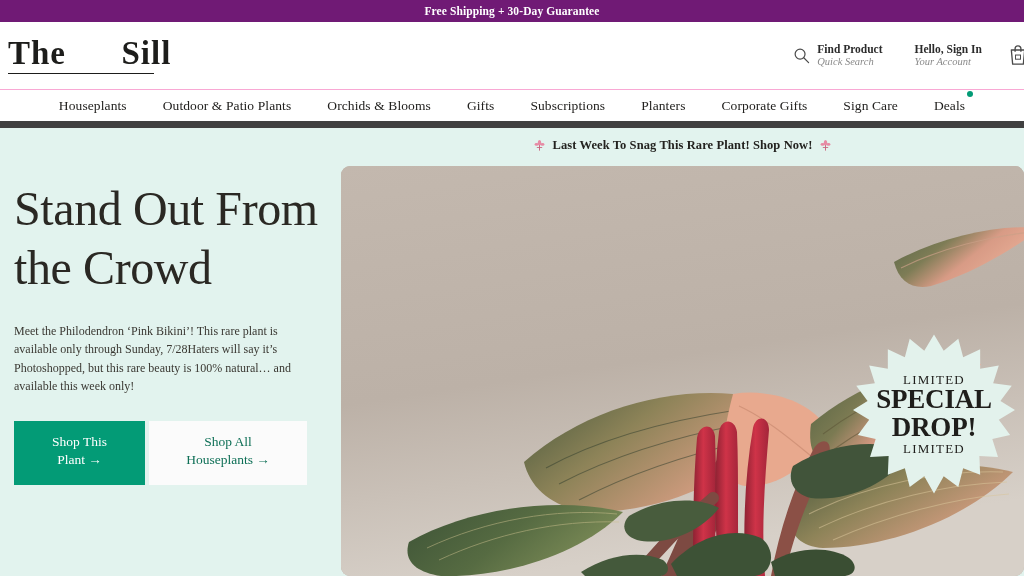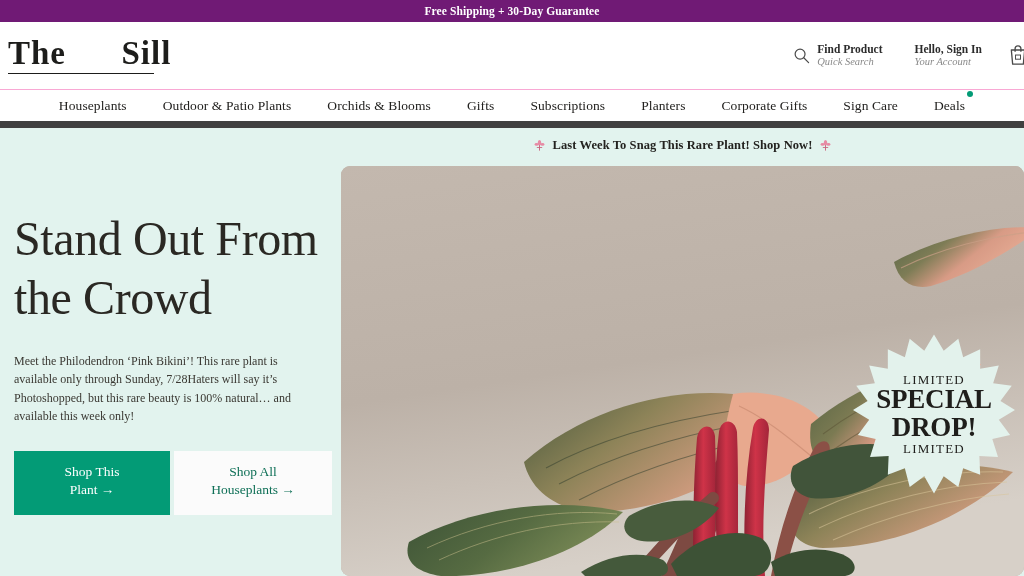--- a/index.html
+++ b/index.html
@@ -152,21 +152,21 @@
   }
   .promo-emoji { font-size: 12px; color: #e38aa0; }
   .promo-emoji svg { width: 11px; height: 13px; display: block; }
 
   
   .hero-copy {
     position: absolute;
     left: 14px;
     top: 0;
     width: 320px;
-    padding-top: 82px;
+    padding-top: 52px;
   }
   .hero-title {
     font-size: 48px;
     line-height: 1.22;
     color: #2a2823;
     font-weight: normal;
     letter-spacing: -0.4px;
   }
   .hero-body {
     margin-top: 25px;
@@ -186,21 +186,21 @@
     font-size: 13.5px;
     line-height: 1.35;
     text-align: center;
     cursor: pointer;
     padding: 12px 10px 16px;
     white-space: pre-line;
   }
   .btn-primary {
     background: #039b76;
     color: #ffffff;
-    width: 156px;
+    width: 131px;
   }
   .btn-secondary {
     background: #fbfbfb;
     color: #0e6f56;
     width: 158px;
   }
 
   
   .hero-media {
     position: absolute;

